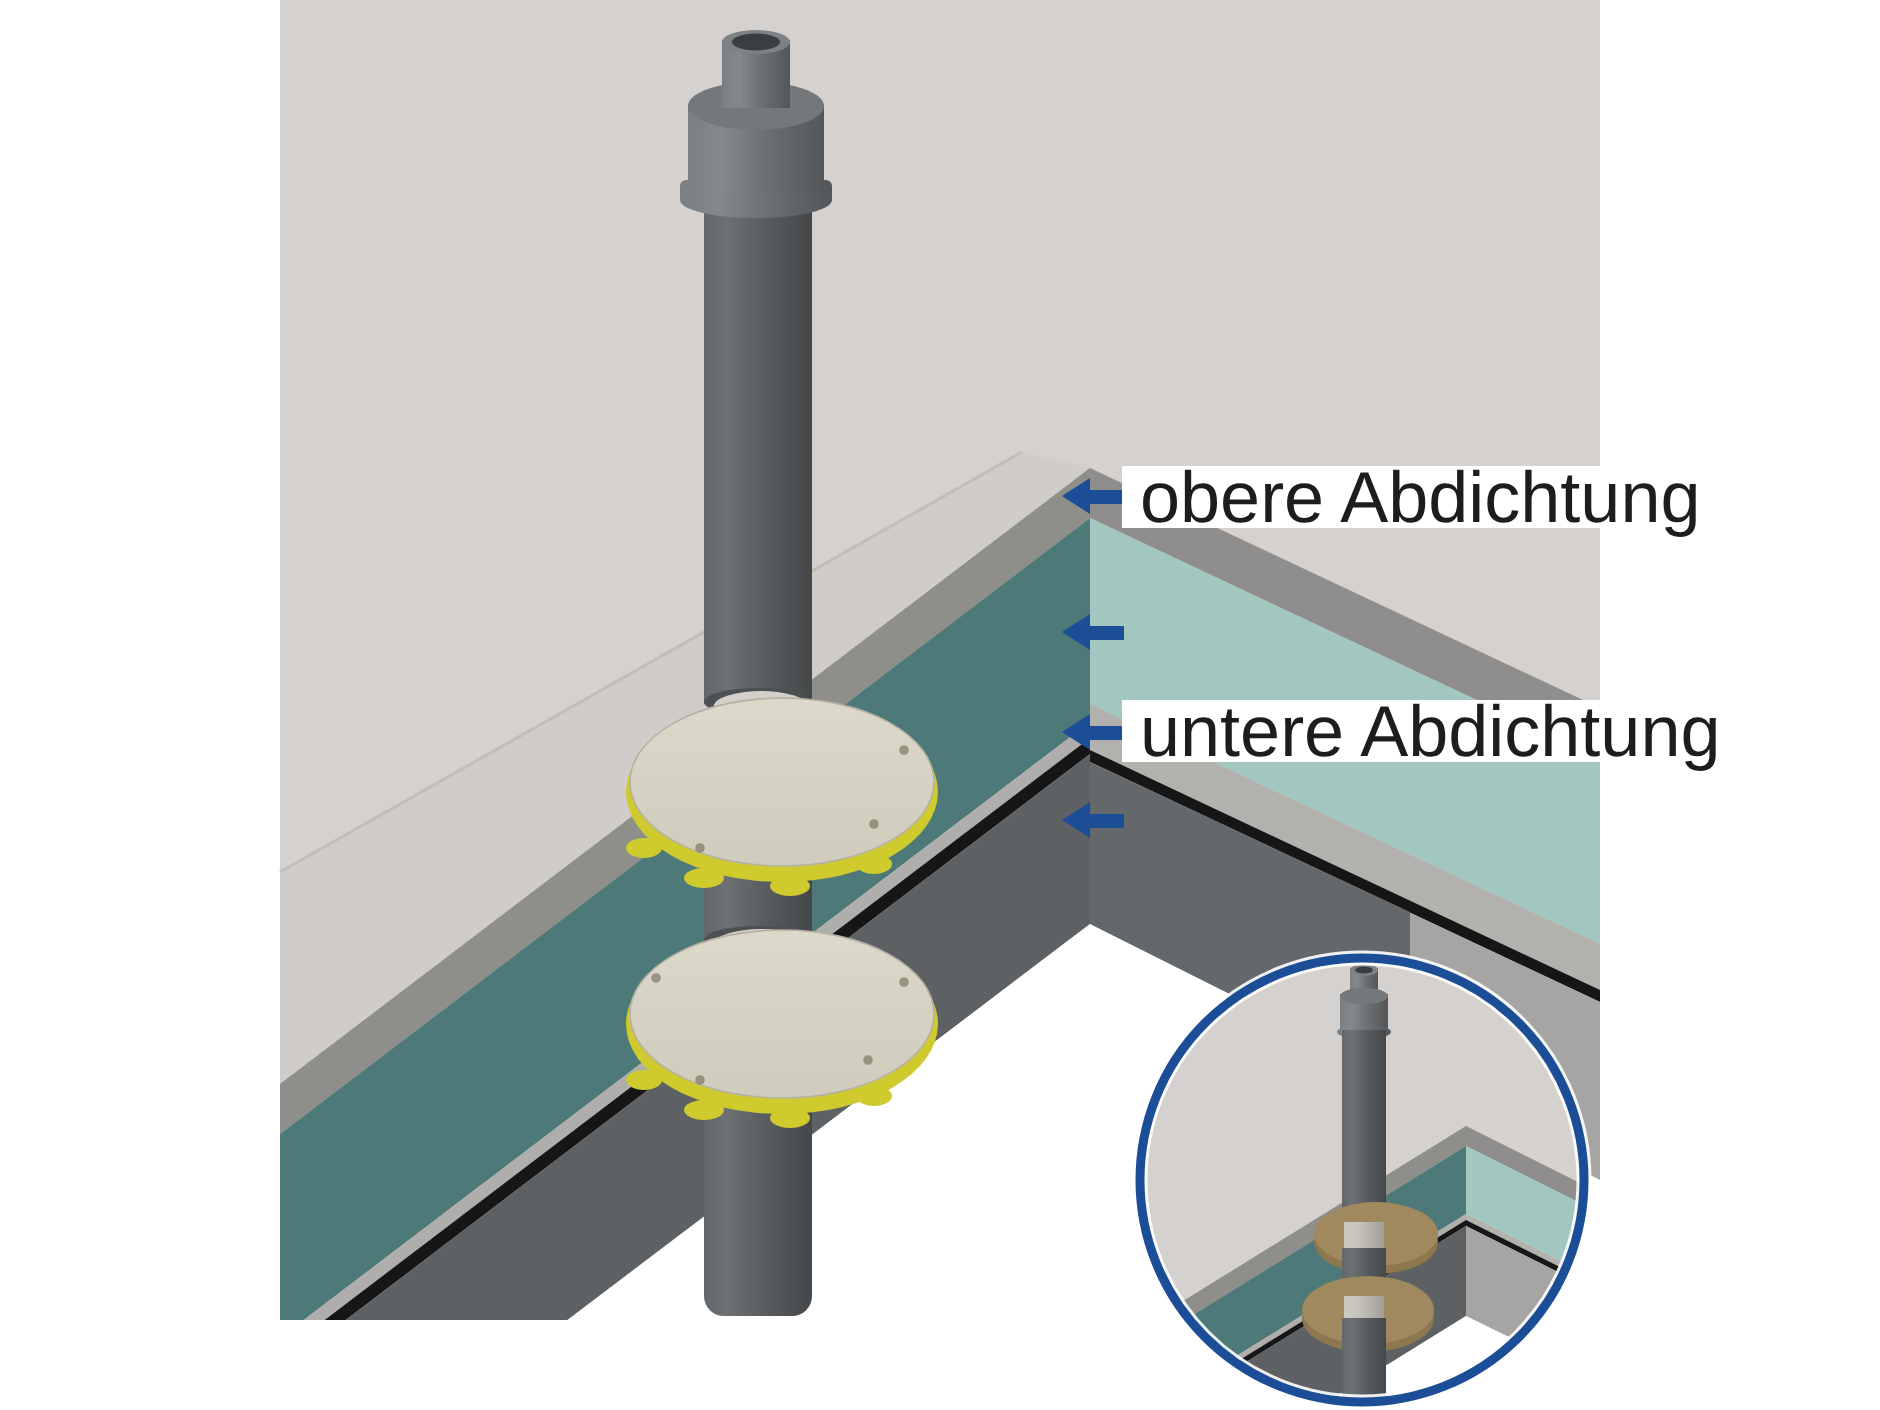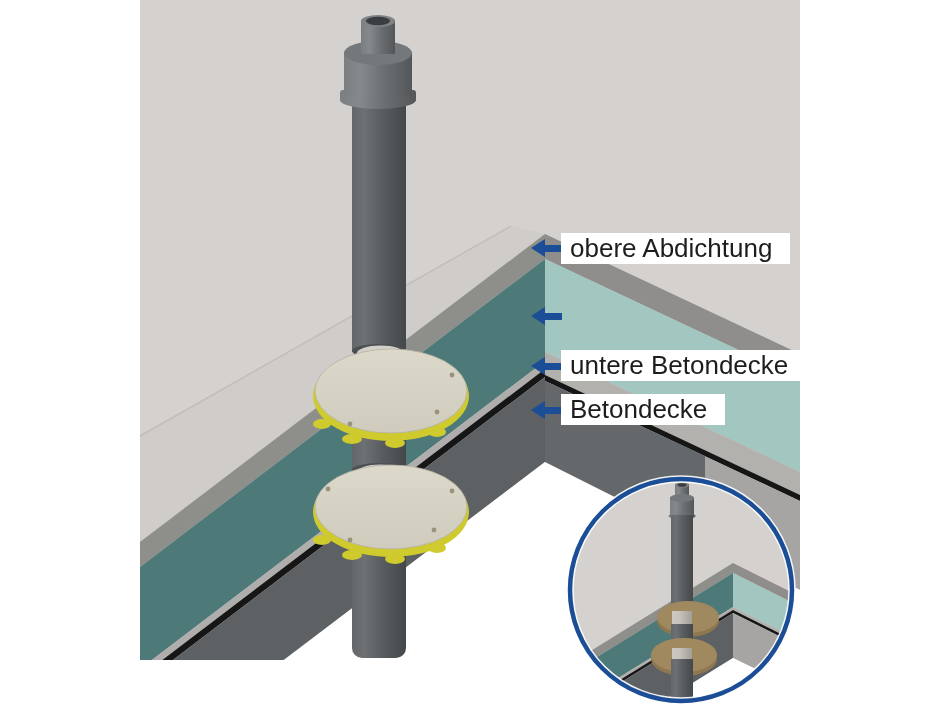--- a/index.html
+++ b/index.html
@@ -1,20 +1,20 @@
 <!DOCTYPE html>
 <html style="--blue: #1b4e97; --text: #1d1d1b; --scene_bg: #d4d1cf; --top_surface: #cfccca; --front_obere: #8e8e8b; --front_daemmung: #4d7a78; --front_untere: #b0aeac; --front_betondecke: #5d6163; --right_obere: #8f8e8c; --right_daemmung: #a2c7c0; --right_untere: #b3b1ae; --right_betondecke_light: #a7a5a3; --right_betondecke_dark: #64686a; --layer_line: #161616; --pipe: #595d5f; --sleeve: #b6b4ac; --flange: #d8d4c6; --flange_edge_yellow: #cfca2d; --inset_collar_brown: #a0885f;"><head>
 <meta charset="utf-8">
 <style>
   html,body{margin:0;padding:0;background:#ffffff;}
   #stage{position:relative;width:940px;height:705px;background:#ffffff;overflow:hidden;
          font-family:"Liberation Sans",sans-serif;}
   #scene-svg{position:absolute;left:0;top:0;}
   .label-box{position:absolute;height:31px;line-height:31px;background:#ffffff;
-             color:var(--text,#1d1d1b);font-size:26px;padding:0 18px 0 9px;white-space:nowrap;}
+             color:var(--text,#1d1d1b);font-size:36px;padding:0 2px 0 9px;white-space:nowrap;}
   .arrow{position:absolute;width:31px;height:18px;left:531px;display:flex;align-items:center;}
   .arrow .head{width:0;height:0;border-top:9px solid transparent;border-bottom:9px solid transparent;
                border-right:14px solid var(--blue,#1b4e97);}
   .arrow .shaft{width:17px;height:7px;background:var(--blue,#1b4e97);}
 </style>
 </head>
 <body>
 
 <div id="stage">
 
@@ -181,21 +181,20 @@
 
 <div class="arrow" style="top:307px">
   <span class="head"></span>
   <span class="shaft"></span>
 </div>
 
 <div class="arrow" style="top:357px">
   <span class="head"></span>
   <span class="shaft"></span>
 </div>
-<div class="label-box" style="left:561px;top:350px">untere Betondecke</div>
+<div class="label-box" style="left:561px;top:350px">untere Abdichtung</div>
 
 <div class="arrow" style="top:401px">
   <span class="head"></span>
   <span class="shaft"></span>
 </div>
-<div class="label-box" style="left:561px;top:394px">Betondecke</div>
 
 </div>
 
 </body></html>

